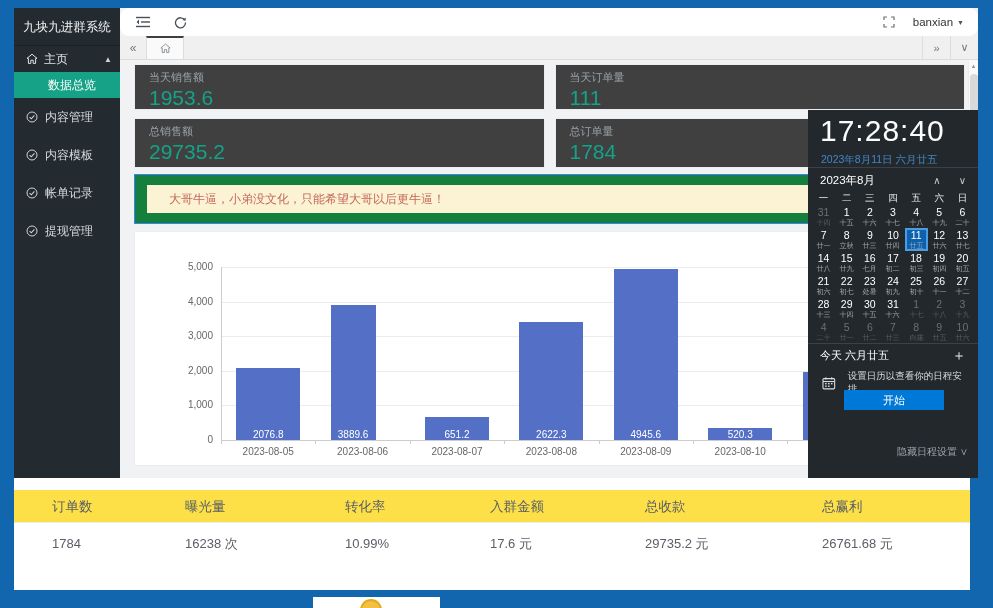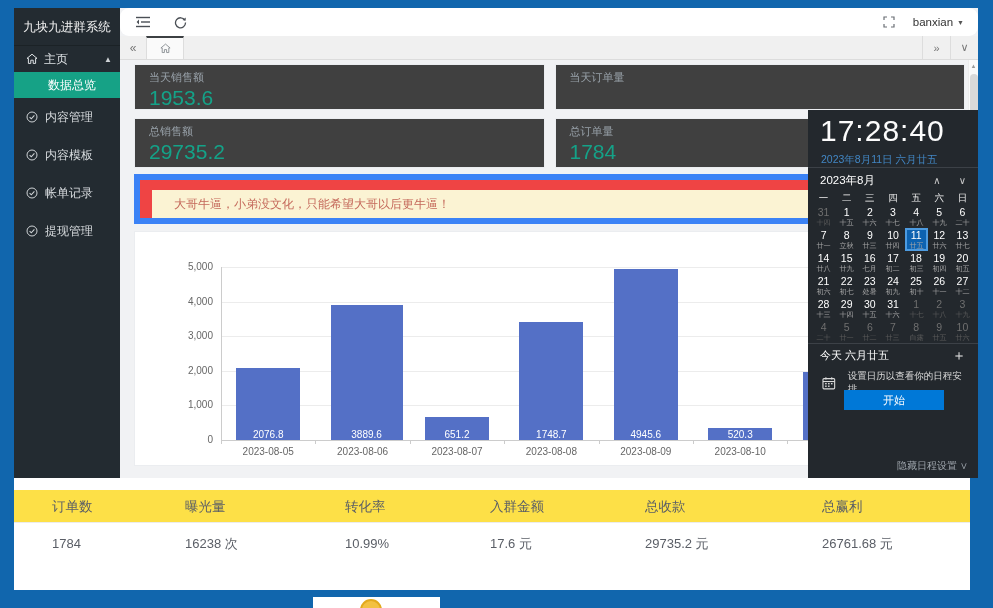--- a/index.html
+++ b/index.html
@@ -34,21 +34,21 @@
   .tab-sp { flex:1; }
   .tab-r { width:28px; border-left:1px solid #ddd; display:flex; align-items:center; justify-content:center; color:#777; font-size:11px; cursor:pointer; }
 
   
   .content { flex:1; position:relative; padding:4px 13px 0 14px; overflow:hidden; }
   .stat-grid { display:grid; grid-template-columns:1fr 1fr; grid-template-rows:46px 50px; gap:8px 10px; }
   .stat-card { background:#404040; border:1px solid #ebedf0; padding:5px 14px 0 14px; }
   .stat-label { font-size:11px; color:#98a1a9; }
   .stat-value { font-size:21px; color:#14a288; font-weight:500; margin-top:1px; }
 
-  .banner-card { margin-top:6px; height:50px; background:#ef4444; border:6px solid #3b82f6; padding:10px 12px; }
+  .banner-card { margin-top:6px; height:50px; background:#15803d; border:1px solid #3b82f6; padding:10px 12px; }
   .banner { height:28px; line-height:28px; background:#fbf3d3; color:#c4685a; font-size:12px; padding-left:22px; }
 
   .chart-card { margin-top:7px; height:235px; background:#fff; border:1px solid #ebedf0; position:relative; }
   .gridline { position:absolute; height:1px; background:#ececec; }
   .axis-y { position:absolute; width:1px; background:#ccc; }
   .axis-x { position:absolute; height:1px; background:#ccc; }
   .ytick { position:absolute; width:70px; text-align:right; font-size:10px; color:#666; }
   .xtick-mark { position:absolute; width:1px; height:4px; background:#ccc; }
   .xlabel { position:absolute; width:94px; text-align:center; font-size:10px; color:#666; }
   .bar { position:absolute; display:flex; align-items:flex-end; justify-content:center; }
@@ -75,21 +75,21 @@
   .cal-l { font-size:7.5px; color:#a6a6a6; margin-top:1px; transform:scale(.95); }
   .cal-cell.dim .cal-d { color:#6f6f6f; }
   .cal-cell.dim .cal-l { color:#5b5b5b; }
   .cal-cell.sel { background:#0d62b0; box-shadow:0 0 0 2px #4d9be0 inset; }
   .today-row { position:absolute; left:12px; right:12px; top:237px; height:16px; display:flex; align-items:center; }
   .today-lbl { flex:1; font-size:11px; color:#fff; }
   .plus-btn { font-size:14px; color:#e2e2e2; cursor:pointer; line-height:1; }
   .agenda-row { position:absolute; left:14px; right:10px; top:260px; display:flex; align-items:center; }
   .agenda-txt { font-size:9.5px; color:#dcdcdc; margin-left:12px; }
   .start-btn { position:absolute; left:36px; top:280px; width:100px; height:20px; background:#0078d7; color:#fff; font-size:11px; display:flex; align-items:center; justify-content:center; cursor:pointer; }
-  .hide-link { position:absolute; right:10px; bottom:5px; font-size:10px; color:#9fa6ad; cursor:pointer; }
+  .hide-link { position:absolute; right:10px; bottom:19px; font-size:10px; color:#9fa6ad; cursor:pointer; }
 
   
   .bottom-panel { position:absolute; left:14px; top:478px; width:956px; height:112px; background:#fff; z-index:2; }
   .sum-row { display:grid; grid-template-columns:133px 160px 145px 155px 177px 1fr; padding-left:38px; }
   .sum-head { margin-top:12px; height:33px; background:#fde047; border-bottom:1px solid #ececec; }
   .sum-head .cell { line-height:33px; font-size:13.5px; color:#5a5e66; }
   .sum-vals .cell { line-height:42px; font-size:13px; color:#5a5e66; }
 
   
   .fragment { position:absolute; left:313px; top:597px; width:127px; height:11px; background:#fff; overflow:hidden; z-index:3; }
@@ -198,20 +198,21 @@
       </div>
 
       <div class="content">
         <div class="stat-grid" id="stat-grid">
             <div class="stat-card">
               <div class="stat-label">当天销售额</div>
               <div class="stat-value">1953.6</div>
             </div>
             <div class="stat-card">
               <div class="stat-label">当天订单量</div>
+              <div class="stat-value">111</div>
             </div>
             <div class="stat-card">
               <div class="stat-label">总销售额</div>
               <div class="stat-value">29735.2</div>
             </div>
             <div class="stat-card">
               <div class="stat-label">总订单量</div>
               <div class="stat-value">1784</div>
             </div>
           </div>
@@ -232,32 +233,32 @@
             <div class="ytick" style="left: 8px; top: 63.6px;">4,000</div>
             <div class="gridline" style="left: 86px; top: 35px; width: 740px;"></div>
             <div class="ytick" style="left: 8px; top: 29px;">5,000</div>
             <div class="axis-x" style="left: 86px; top: 208px; width: 740px; background: rgb(204, 204, 204);"></div>
             <div class="axis-y" style="left: 86px; top: 35px; height: 173px;"></div>
             <div class="bar" style="left: 101.2px; top: 136.143px; width: 64px; height: 71.8573px; background: rgb(84, 112, 198);">
               <span class="bar-label">2076.8</span>
             </div>
             <div class="xlabel" style="left: 86.2px; top: 214px;">2023-08-05</div>
             <div class="xtick-mark" style="left: 86px; top: 208px;"></div>
-            <div class="bar" style="left: 195.6px; top: 73.4198px; width: 72px; height: 134.58px; background: rgb(84, 112, 198);">
+            <div class="bar" style="left: 195.6px; top: 73.4198px; width: 45px; height: 134.58px; background: rgb(84, 112, 198);">
               <span class="bar-label">3889.6</span>
             </div>
             <div class="xlabel" style="left: 180.6px; top: 214px;">2023-08-06</div>
             <div class="xtick-mark" style="left: 180.4px; top: 208px;"></div>
             <div class="bar" style="left: 290px; top: 185.468px; width: 64px; height: 22.5315px; background: rgb(84, 112, 198);">
               <span class="bar-label">651.2</span>
             </div>
             <div class="xlabel" style="left: 275px; top: 214px;">2023-08-07</div>
             <div class="xtick-mark" style="left: 274.8px; top: 208px;"></div>
             <div class="bar" style="left: 384.4px; top: 89.8618px; width: 64px; height: 118.138px; background: rgb(84, 112, 198);">
-              <span class="bar-label">1748.7</span>
+              <span class="bar-label">2622.3</span>
             </div>
             <div class="xlabel" style="left: 369.4px; top: 214px;">2023-08-08</div>
             <div class="xtick-mark" style="left: 369.2px; top: 208px;"></div>
             <div class="bar" style="left: 478.8px; top: 36.8822px; width: 64px; height: 171.118px; background: rgb(84, 112, 198);">
               <span class="bar-label">4945.6</span>
             </div>
             <div class="xlabel" style="left: 463.8px; top: 214px;">2023-08-09</div>
             <div class="xtick-mark" style="left: 463.6px; top: 208px;"></div>
             <div class="bar" style="left: 573.2px; top: 196.43px; width: 64px; height: 11.5702px; background: rgb(84, 112, 198);">
               <span class="bar-label">520.3</span>

